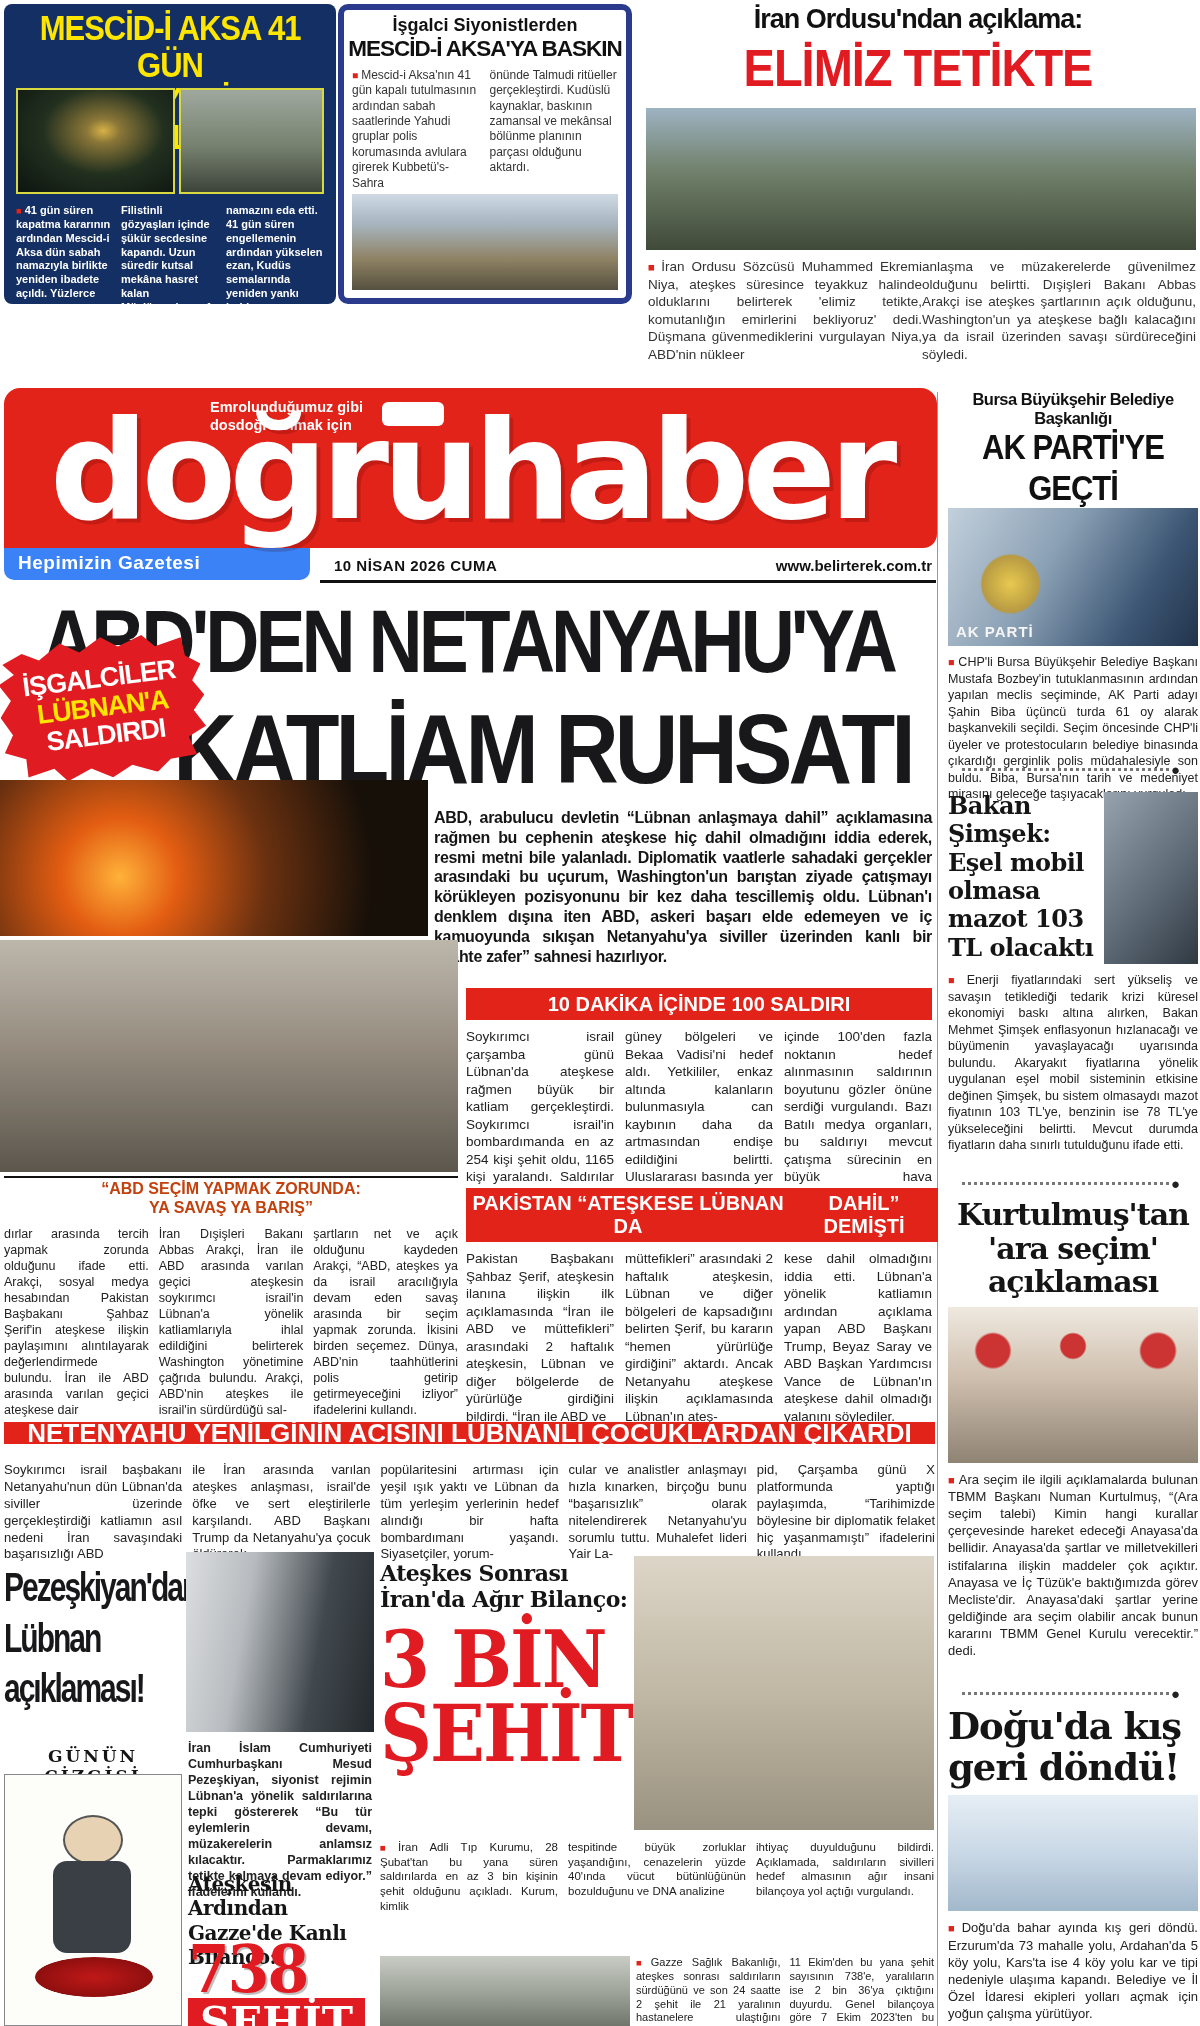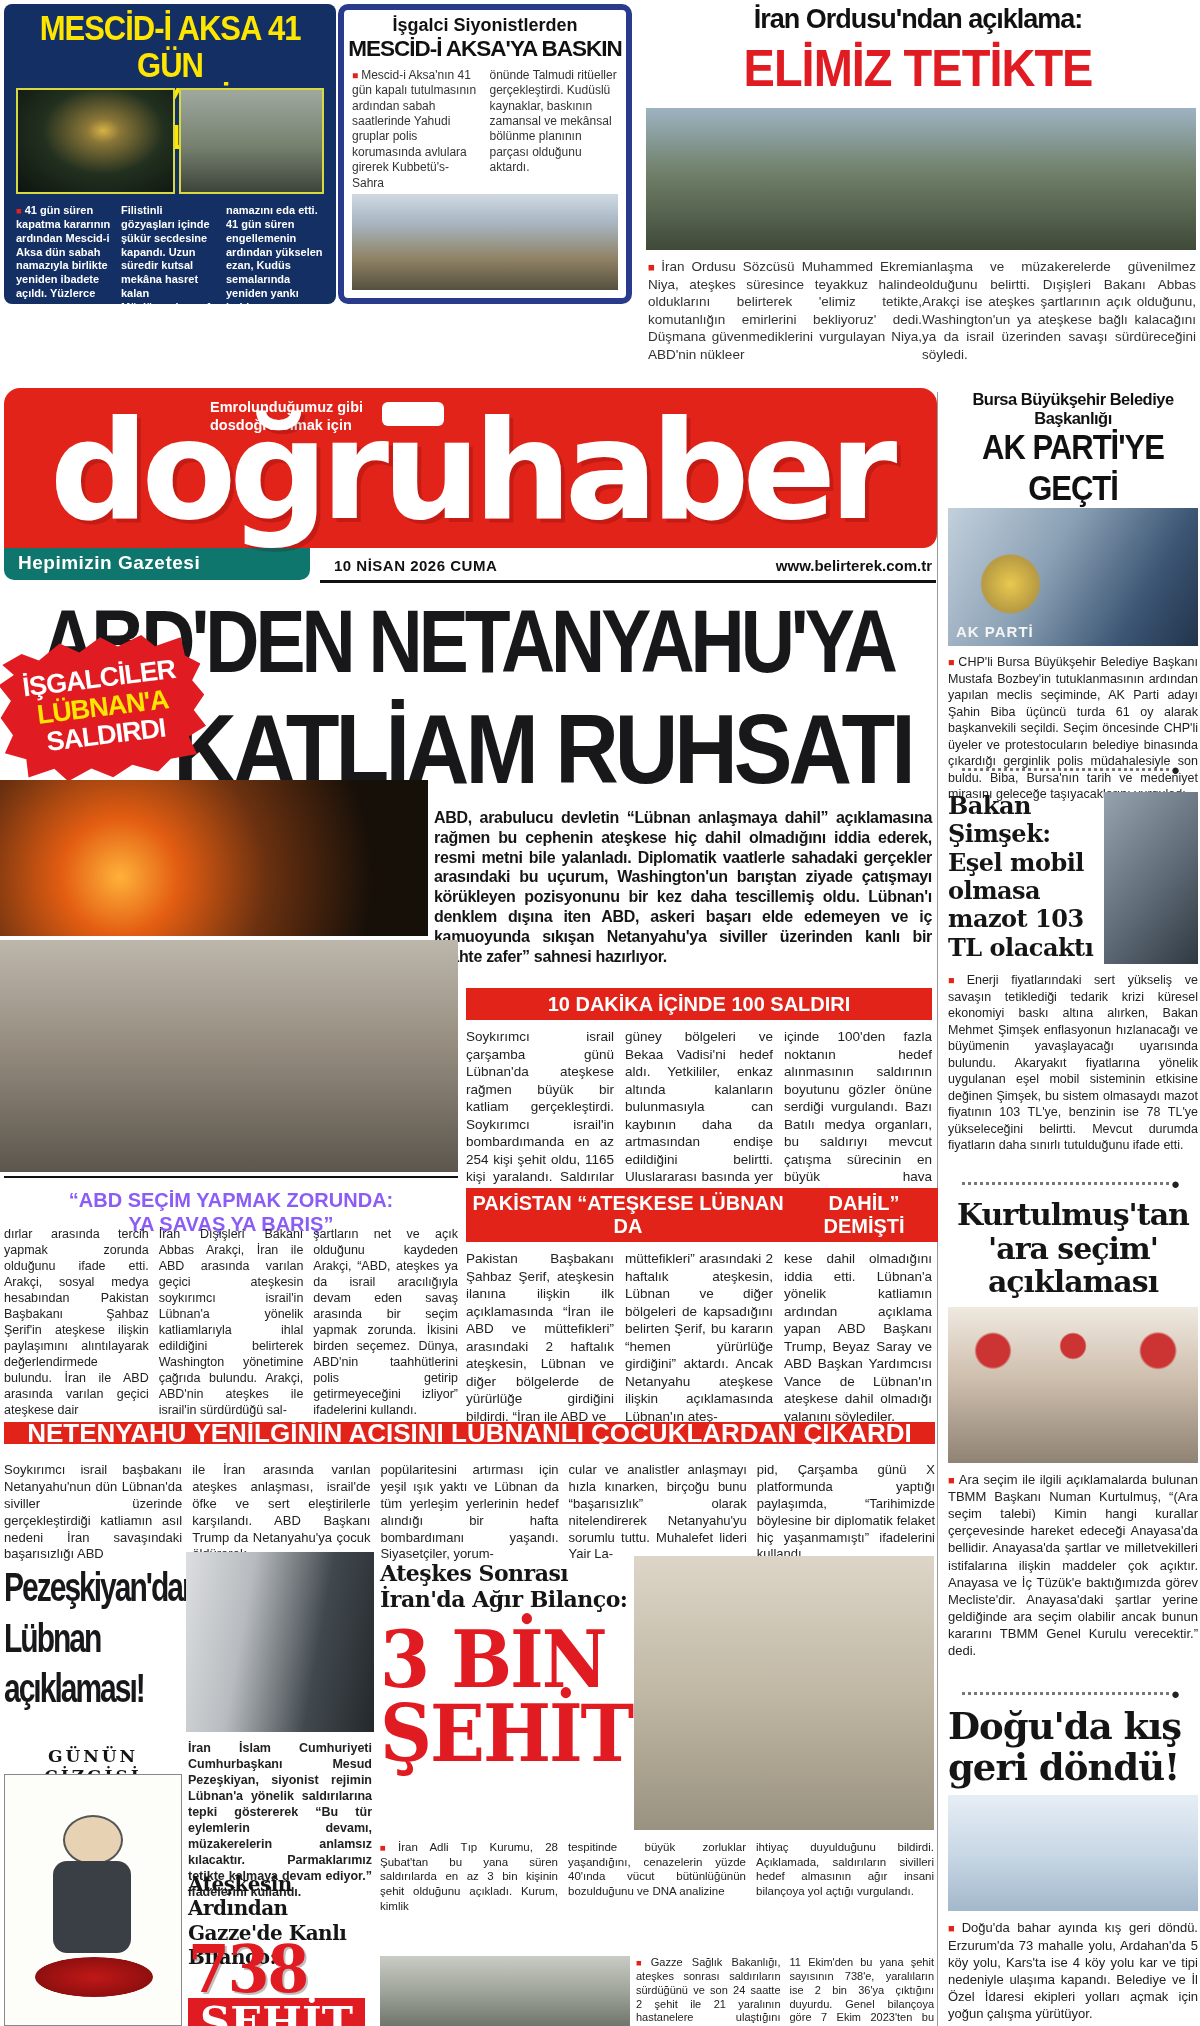--- a/index.html
+++ b/index.html
@@ -73,21 +73,21 @@
       <span class="cond" style="color:#e11b22;font-weight:bold;font-size:47px;letter-spacing:-1px;transform:scaleY(1.12);">ELİMİZ TETİKTE</span>
     </div>
     <div class="abs photo ph-army" style="left:6px;top:104px;width:550px;height:142px;"></div>
     <div class="abs cols" style="left:8px;top:254px;width:548px;font-size:13.5px;color:#333;line-height:1.3;">
       <div class="jus"><span class="bullet">■</span><span>İran Ordusu Sözcüsü Muhammed Ekremi Niya, ateşkes süresince teyakkuz halinde olduklarını belirterek 'elimiz tetikte, komutanlığın emirlerini bekliyoruz' dedi. Düşmana güvenmediklerini vurgulayan Niya, ABD'nin nükleer</span></div>
       <div class="jus"><span>anlaşma ve müzakerelerde güvenilmez olduğunu belirtti. Dışişleri Bakanı Abbas Arakçi ise ateşkes şartlarının açık olduğunu, Washington'un ya ateşkese bağlı kalacağını ya da israil üzerinden savaşı sürdüreceğini söyledi.</span></div>
     </div>
   </div>
 
   <div class="abs" style="left:4px;top:388px;width:933px;height:160px;background:#e2231a;border-radius:16px 16px 14px 0;"></div>
-  <div class="abs" style="left:4px;top:548px;width:306px;height:32px;background:#0f766e;border-radius:0 0 10px 10px;">
+  <div class="abs" style="left:4px;top:548px;width:306px;height:32px;background:#3b82f6;border-radius:0 0 10px 10px;">
     <div style="color:#fff;font-weight:bold;font-size:19px;line-height:30px;padding-left:14px;letter-spacing:0.5px;">Hepimizin Gazetesi</div>
   </div>
   <div class="abs" style="left:210px;top:398px;color:#fff;font-size:14.5px;font-weight:bold;line-height:1.25;">
     <span>Emrolunduğumuz gibi</span><br><span>dosdoğru olmak için</span>
   </div>
   <div class="abs" style="left:382px;top:402px;width:62px;height:24px;background:#fff;border-radius:6px;"></div>
   <div class="abs" style="left:10px;top:402px;width:920px;text-align:center;color:#fff;font-family:'DejaVu Sans',sans-serif;
               font-weight:bold;font-size:138px;letter-spacing:-7px;line-height:1;text-shadow:4px 4px 0 rgba(60,0,0,0.18);">doğruhaber</div>
   <div class="abs" style="left:320px;top:550px;width:616px;height:30px;border-bottom:3px solid #111;display:flex;align-items:center;">
     <div style="font-weight:bold;font-size:15px;margin-left:14px;letter-spacing:0.5px;">10 NİSAN 2026 CUMA</div>
@@ -196,21 +196,21 @@
   <div class="abs redbar" style="left:466px;top:1188px;width:472px;height:54px;font-size:20px;line-height:1.15;flex-direction:row;">
     <span>PAKİSTAN “ATEŞKESE LÜBNAN DA</span>
     <span>DAHİL” DEMİŞTİ</span>
   </div>
   <div class="abs cols" style="left:466px;top:1250px;width:466px;gap:11px;font-size:13.5px;line-height:1.3;color:#222;">
     <div class="jus">Pakistan Başbakanı Şahbaz Şerif, ateşkesin ilanına ilişkin ilk açıklamasında “İran ile ABD ve müttefikleri” arasındaki 2 haftalık ateşkesin, Lübnan ve diğer bölgelerde de yürürlüğe girdiğini bildirdi. “İran ile ABD ve</div>
     <div class="jus">müttefikleri” arasındaki 2 haftalık ateşkesin, Lübnan ve diğer bölgeleri de kapsadığını belirten Şerif, bu kararın “hemen yürürlüğe girdiğini” aktardı. Ancak Netanyahu ateşkese ilişkin açıklamasında Lübnan'ın ateş-</div>
     <div class="jus">kese dahil olmadığını iddia etti. Lübnan'a yönelik katliamın ardından açıklama yapan ABD Başkanı Trump, Beyaz Saray ve ABD Başkan Yardımcısı Vance de Lübnan'ın ateşkese dahil olmadığı yalanını söylediler.</div>
   </div>
 
-  <div class="abs" style="left:4px;top:1176px;width:454px;border-top:2px solid #111;text-align:center;color:#8b5cf6;font-weight:bold;font-size:20px;line-height:1.2;padding-top:10px;">
+  <div class="abs" style="left:4px;top:1176px;width:454px;border-top:2px solid #111;text-align:center;color:#c2410c;font-weight:bold;font-size:16px;line-height:1.2;padding-top:1px;">
     <span>“ABD SEÇİM YAPMAK ZORUNDA:</span><br><span>YA SAVAŞ YA BARIŞ”</span>
   </div>
   <div class="abs cols" style="left:4px;top:1226px;width:454px;gap:10px;font-size:12.5px;line-height:1.28;color:#222;">
     <div class="jus">dırlar arasında tercih yapmak zorunda olduğunu ifade etti. Arakçi, sosyal medya hesabından Pakistan Başbakanı Şahbaz Şerif'in ateşkese ilişkin paylaşımını alıntılayarak değerlendirmede bulundu. İran ile ABD arasında varılan geçici ateşkese dair</div>
     <div class="jus">İran Dışişleri Bakanı Abbas Arakçi, İran ile ABD arasında varılan geçici ateşkesin soykırımcı israil'in Lübnan'a yönelik katliamlarıyla ihlal edildiğini belirterek Washington yönetimine çağrıda bulundu. Arakçi, ABD'nin ateşkes ile israil'in sürdürdüğü sal-</div>
     <div class="jus">şartların net ve açık olduğunu kaydeden Arakçi, “ABD, ateşkes ya da israil aracılığıyla devam eden savaş arasında bir seçim yapmak zorunda. İkisini birden seçemez. Dünya, ABD'nin taahhütlerini polis getirip getirmeyeceğini izliyor” ifadelerini kullandı.</div>
   </div>
 
   <div class="abs redbar" style="left:4px;top:1422px;width:931px;height:22px;font-size:26px;">
     <span>NETENYAHU YENİLGİNİN ACISINI LÜBNANLI ÇOCUKLARDAN ÇIKARDI</span>

